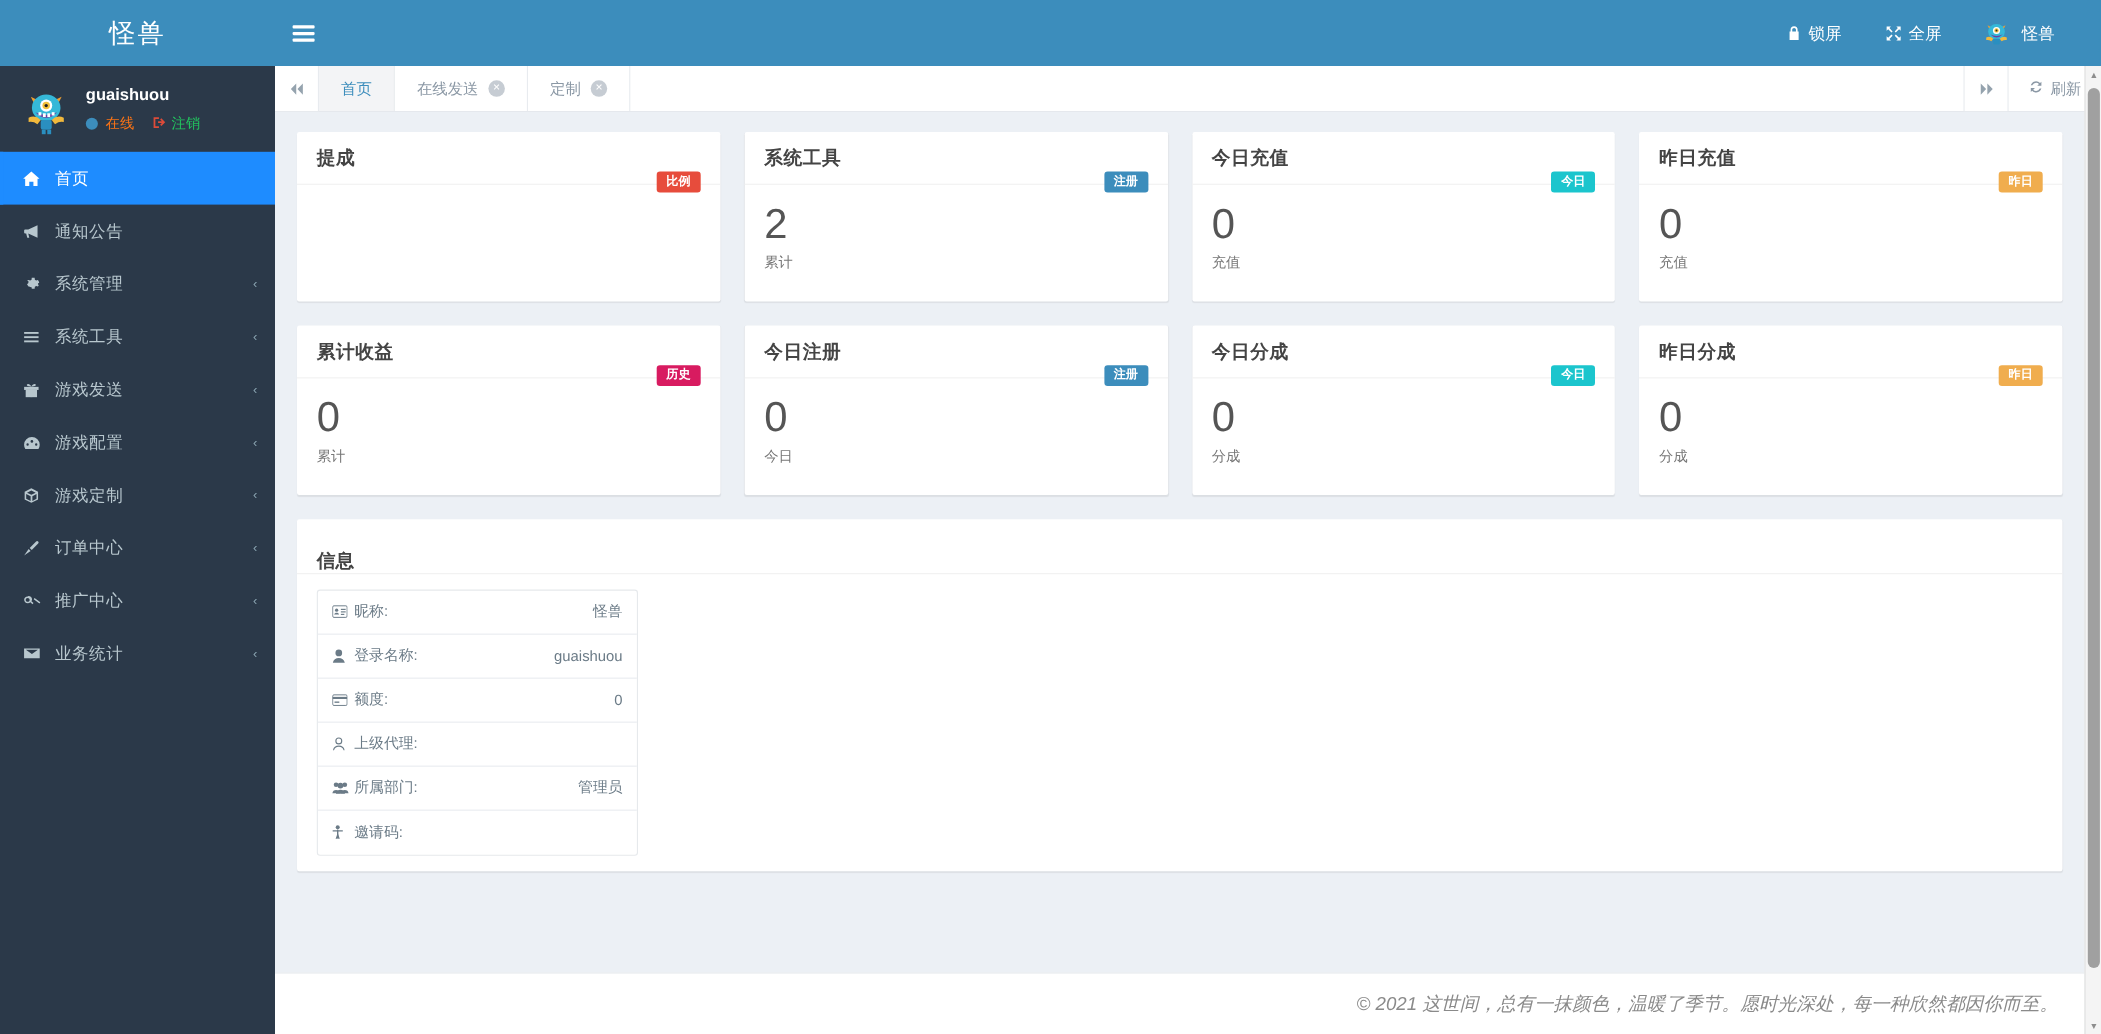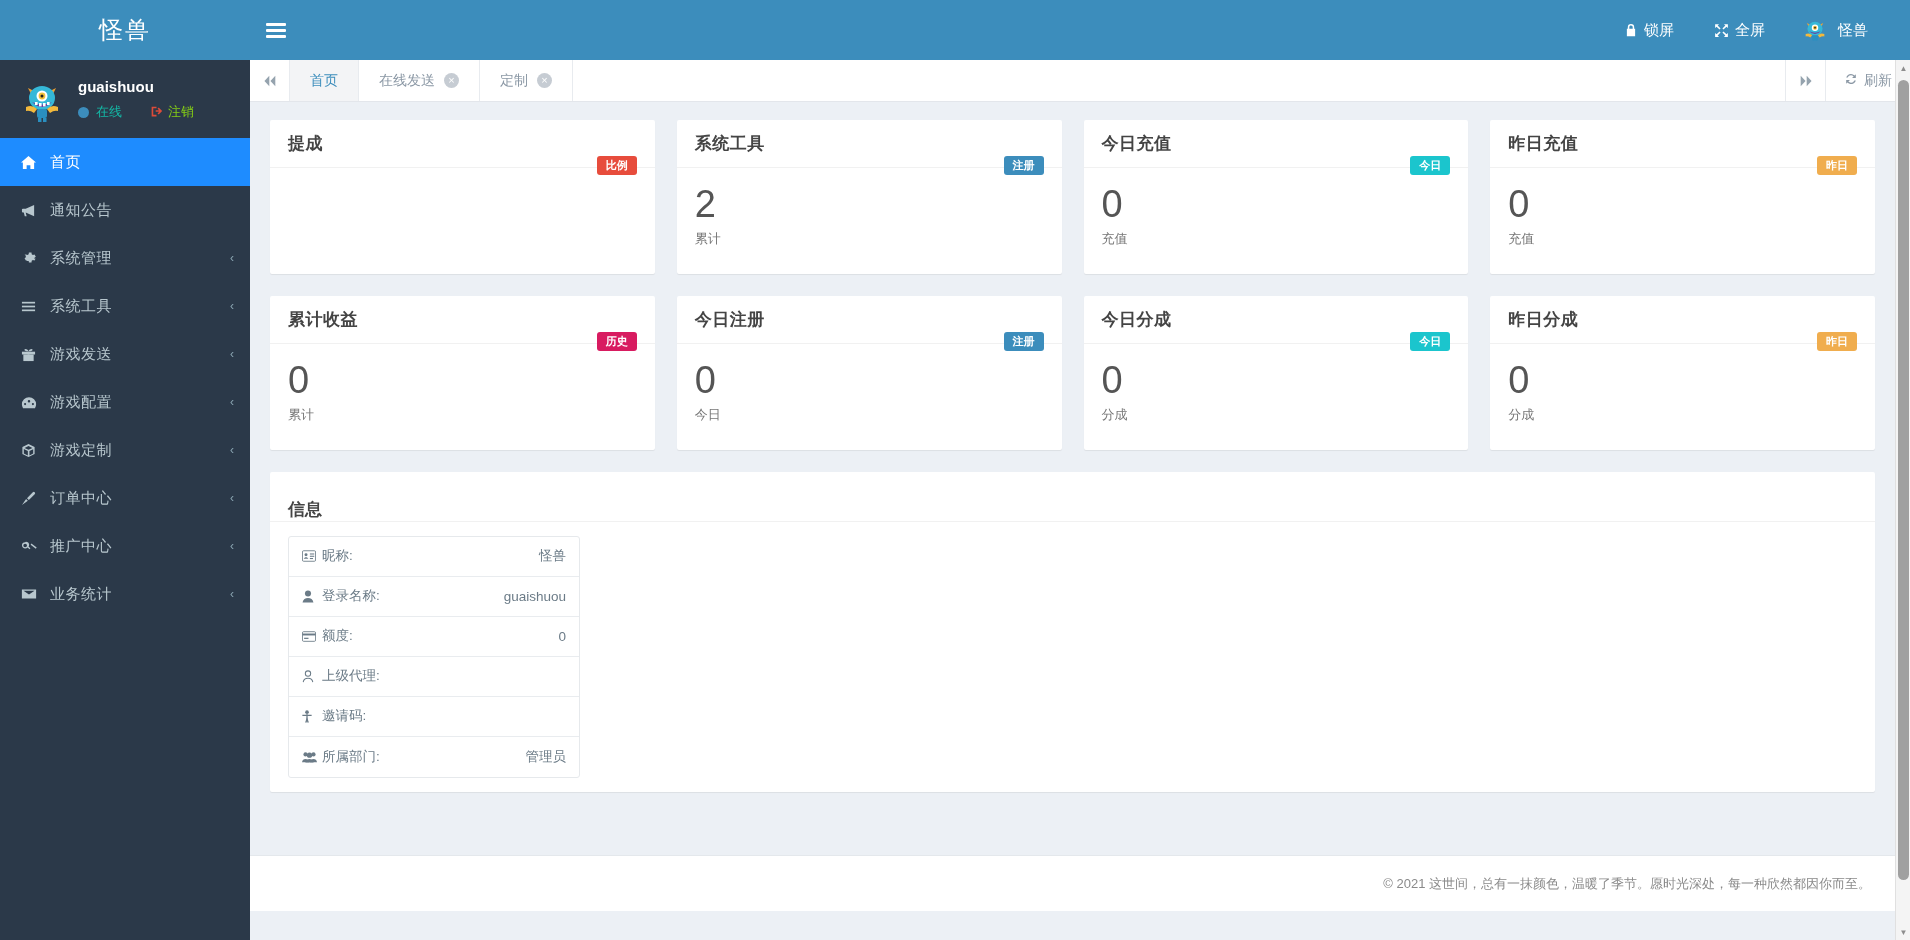--- a/index.html
+++ b/index.html
@@ -38,23 +38,23 @@
     color: #fff; font-size: 15px; font-weight: bold; line-height: 20px;
   }
   .user-status {
     margin-top: 6px; display: flex; align-items: center;
     font-size: 13px; color: #fff;
   }
   .dot-online {
     width: 11px; height: 11px; border-radius: 50%;
     background: #3c8dbc; display: inline-block; margin-right: 7px;
   }
-  .user-status .lbl { color: #14b8a6; margin-right: 28px; }
+  .user-status .lbl { color: #f97316; margin-right: 16px; }
   .logout-ic { color: #dd4b39; margin-right: 5px; font-size: 13px; line-height: 1; }
-  .logout-txt { color: #84cc16; }
+  .logout-txt { color: #22c55e; }
 
   .menu { list-style: none; }
   .menu-item {
     position: relative;
     display: flex; align-items: center;
     height: 48px; padding: 0 16px 0 18px;
     color: #b8c7ce; font-size: 15px;
     cursor: pointer;
     border-left: 3px solid transparent;
   }
@@ -188,26 +188,26 @@
     font-size: 13.5px; color: #6b7b87;
   }
   .info-row:last-child { border-bottom: none; }
   .info-row .ir-icon { width: 18px; flex: 0 0 18px; color: #6b7b87; display:inline-flex; align-items:center; }
   .info-row .ir-icon svg { display:block; }
   .info-row .ir-label { margin-left: 2px; }
   .info-row .ir-value { margin-left: auto; color: #6b7b87; }
 
   
   .footer {
-    position: absolute; left: 250px; top: 855px;
+    position: absolute; left: 250px; top: 884px;
     width: 1645px; height: 56px;
     background: #fff; border-top: 1px solid #e4e8ec;
     display: flex; align-items: center; justify-content: flex-end;
     padding-right: 24px;
-    font-size: 13px; color: #8a8a8a;
+    font-size: 17px; color: #8a8a8a; font-style: italic;
   }
 
   
   .scrollbar {
     position: absolute; right: 0; top: 60px;
     width: 15px; height: 880px;
     background: #f4f4f4; border-left: 1px solid #e0e0e0;
   }
   .sb-arrow {
     width: 15px; height: 16px; display: flex; align-items: center; justify-content: center;
@@ -599,46 +599,46 @@
                   <circle cx="6.5" cy="3.8" r="2.9" fill="none" stroke="#6b7b87" stroke-width="1.1"></circle>
                   <path d="M1.3 13c.5-2.7 2.7-4.1 5.2-4.1s4.7 1.4 5.2 4.1" fill="none" stroke="#6b7b87" stroke-width="1.1"></path>
                 </svg>
             </span>
             <span class="ir-label">上级代理:</span>
             <span class="ir-value"></span>
           </div>
 
           <div class="info-row">
             <span class="ir-icon">
-              <svg width="10" height="13" viewBox="0 0 11 14">
-                  <circle cx="5.5" cy="2.2" r="2" fill="#6b7b87"></circle>
-                  <rect x="4.8" y="4.4" width="1.4" height="9" fill="#6b7b87"></rect>
-                  <path d="M0.4 5.1h10.2v1.3H.4z" fill="#6b7b87"></path>
-                  <path d="M5.5 7.8 3.4 13.5h1.5l.6-2 .6 2h1.5L5.5 7.8z" fill="#6b7b87"></path>
-                </svg>
-            </span>
-            <span class="ir-label">邀请码:</span>
-            <span class="ir-value"></span>
-          </div>
-
-          <div class="info-row">
-            <span class="ir-icon">
               <svg width="15" height="12" viewBox="0 0 17 13">
                   <circle cx="4" cy="3.6" r="2.4" fill="#6b7b87"></circle>
                   <circle cx="13" cy="3.6" r="2.4" fill="#6b7b87"></circle>
                   <circle cx="8.5" cy="4.4" r="3" fill="#6b7b87"></circle>
                   <path d="M0 12.4c.4-2.3 1.9-3.5 4-3.5s3.6 1.2 4 3.5H0z" fill="#6b7b87"></path>
                   <path d="M9 12.4c.4-2.3 1.9-3.5 4-3.5s3.6 1.2 4 3.5H9z" fill="#6b7b87"></path>
                   <path d="M3.8 12.8c.5-2.7 2.4-4.1 4.7-4.1s4.2 1.4 4.7 4.1H3.8z" fill="#6b7b87"></path>
                 </svg>
             </span>
             <span class="ir-label">所属部门:</span>
             <span class="ir-value">管理员</span>
           </div>
 
+          <div class="info-row">
+            <span class="ir-icon">
+              <svg width="10" height="13" viewBox="0 0 11 14">
+                  <circle cx="5.5" cy="2.2" r="2" fill="#6b7b87"></circle>
+                  <rect x="4.8" y="4.4" width="1.4" height="9" fill="#6b7b87"></rect>
+                  <path d="M0.4 5.1h10.2v1.3H.4z" fill="#6b7b87"></path>
+                  <path d="M5.5 7.8 3.4 13.5h1.5l.6-2 .6 2h1.5L5.5 7.8z" fill="#6b7b87"></path>
+                </svg>
+            </span>
+            <span class="ir-label">邀请码:</span>
+            <span class="ir-value"></span>
+          </div>
+
         </div>
       </div>
     </section>
 
   </main>
 
   <footer class="footer">
     <span>© 2021 这世间，总有一抹颜色，温暖了季节。愿时光深处，每一种欣然都因你而至。</span>
   </footer>
 

